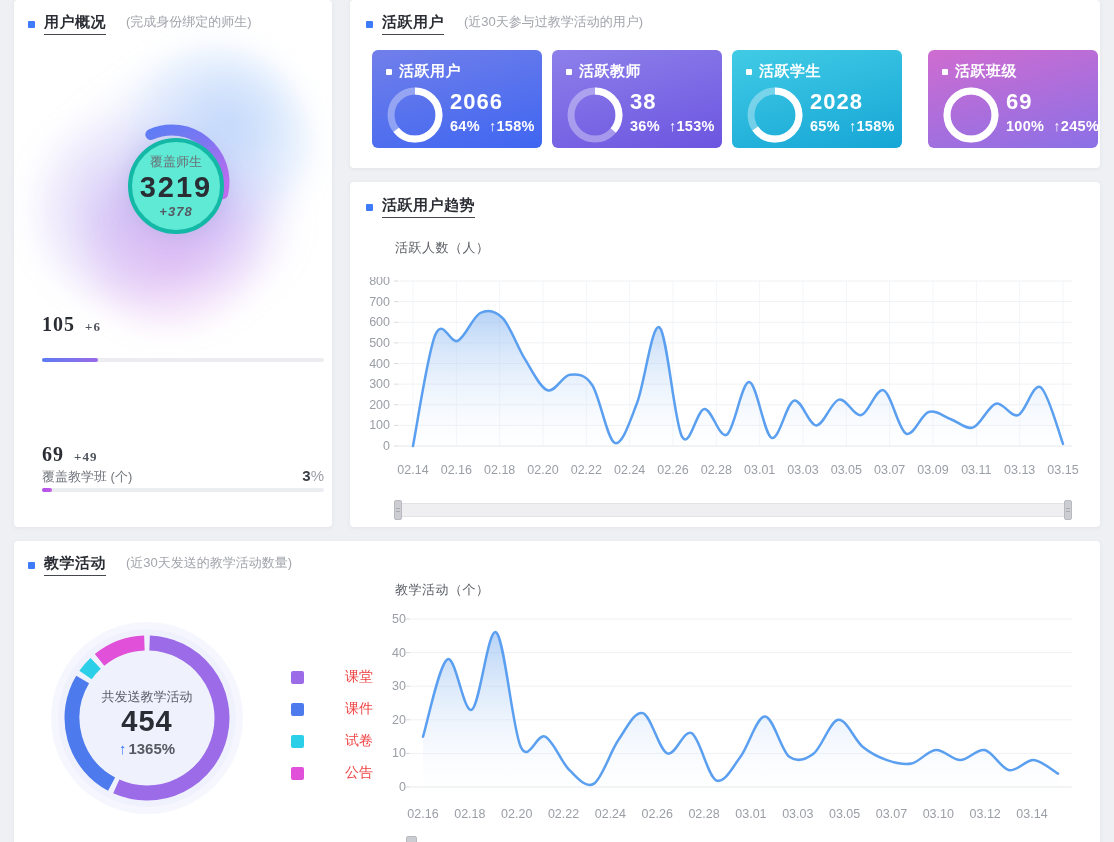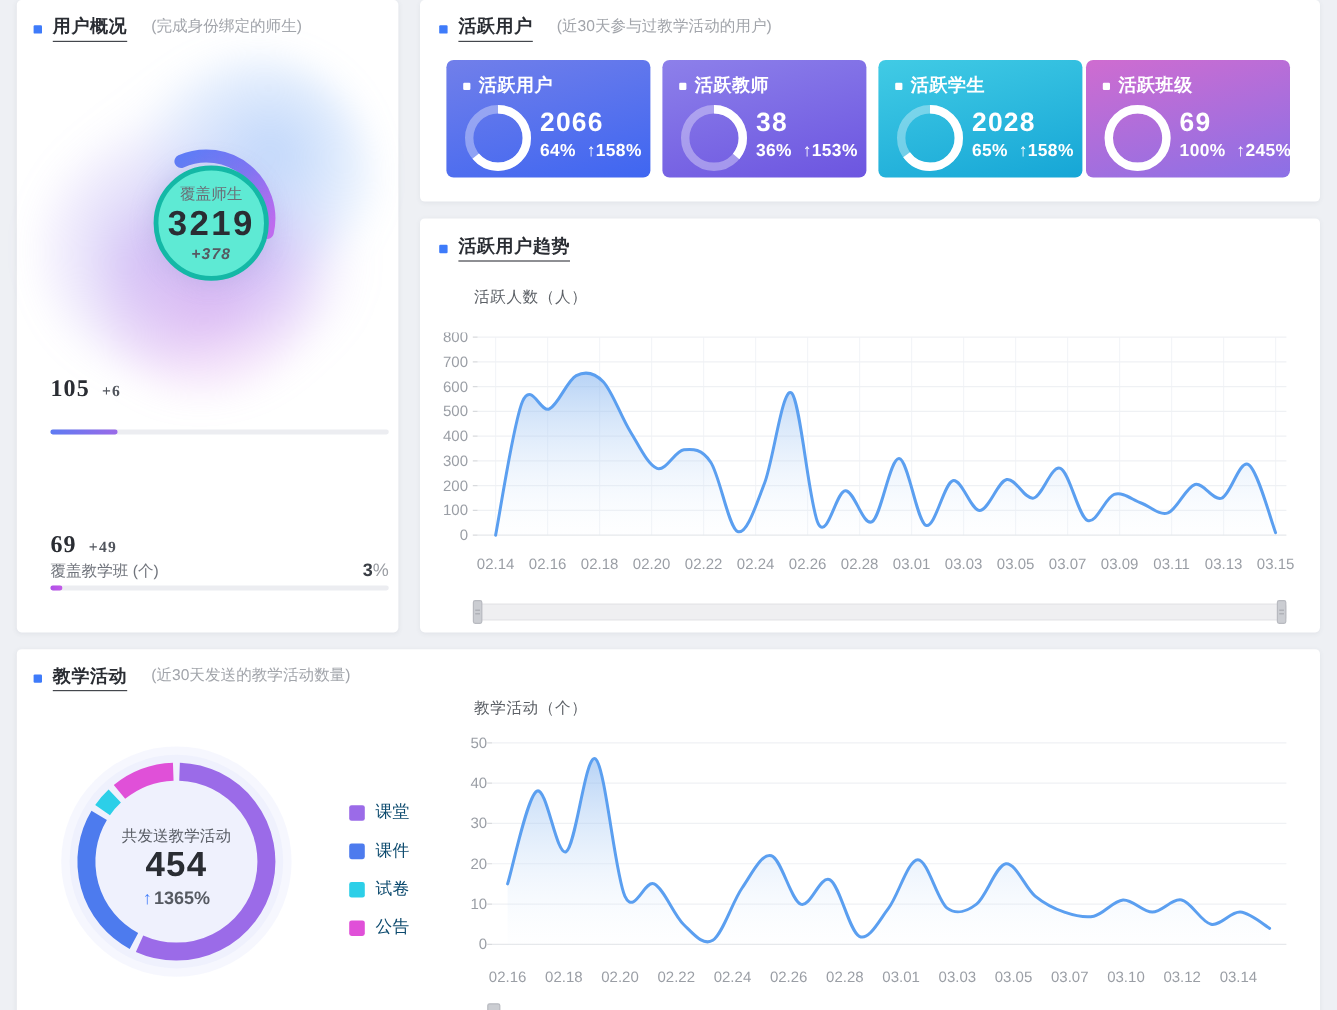--- a/index.html
+++ b/index.html
@@ -76,21 +76,21 @@
   
   #donut-svg{position:absolute;left:33px;top:77px;}
   #donut-center{position:absolute;left:53px;top:147px;width:160px;height:60px;text-align:center;}
   .d-label{font-size:13px;color:#5a5e66;}
   .d-value{font-size:29px;font-weight:bold;color:#2a2d33;letter-spacing:1px;line-height:1.1;}
   .d-trend{font-size:15px;font-weight:bold;color:#565a62;margin-top:2px;}
   .d-arrow{color:#3e7bfa;margin-right:2px;}
   #legend{position:absolute;left:277px;top:128px;}
   .legend-item{display:flex;align-items:center;height:16px;margin-bottom:16px;cursor:pointer;}
   .legend-swatch{width:13px;height:13px;border-radius:2px;margin-right:9px;}
-  .legend-label{font-size:14px;color:#0c4a6e;}
+  .legend-label{font-size:14px;color:#ef4444;margin-left:32px;}
 </style>
 </head>
 <body>
 
 <div class="card" id="card-overview">
   <div class="hdr" style="left:14px;top:13px;">
     <span class="bullet"></span>
     <span class="title">用户概况</span>
     <span class="sub">(完成身份绑定的师生)</span>
   </div>
@@ -187,21 +187,21 @@
     <svg class="tile-ring" width="58" height="58">
         <circle cx="29" cy="29" r="24" fill="none" stroke="rgba(255,255,255,0.35)" stroke-width="7"></circle>
         <circle cx="29" cy="29" r="24" fill="none" stroke="#ffffff" stroke-width="7" stroke-dasharray="98.0 150.8" transform="rotate(-90 29 29)"></circle>
       </svg>
     <div class="tile-value">2028</div>
     <div class="tile-line2">
         <span>65%</span>
         <span>↑158%</span>
       </div>
   </div>
-  <div class="tile" style="left: 555px; background: linear-gradient(165deg, rgb(207, 108, 208), rgb(139, 112, 230));">
+  <div class="tile" style="left: 578px; background: linear-gradient(165deg, rgb(207, 108, 208), rgb(139, 112, 230));">
     <div class="tile-hdr">
         <span class="tile-bullet"></span>
         <span class="tile-label">活跃班级</span>
       </div>
     <svg class="tile-ring" width="58" height="58">
         <circle cx="29" cy="29" r="24" fill="none" stroke="rgba(255,255,255,0.35)" stroke-width="7"></circle>
         <circle cx="29" cy="29" r="24" fill="none" stroke="#ffffff" stroke-width="7" stroke-dasharray="150.8 150.8" transform="rotate(-90 29 29)"></circle>
       </svg>
     <div class="tile-value">69</div>
     <div class="tile-line2">

